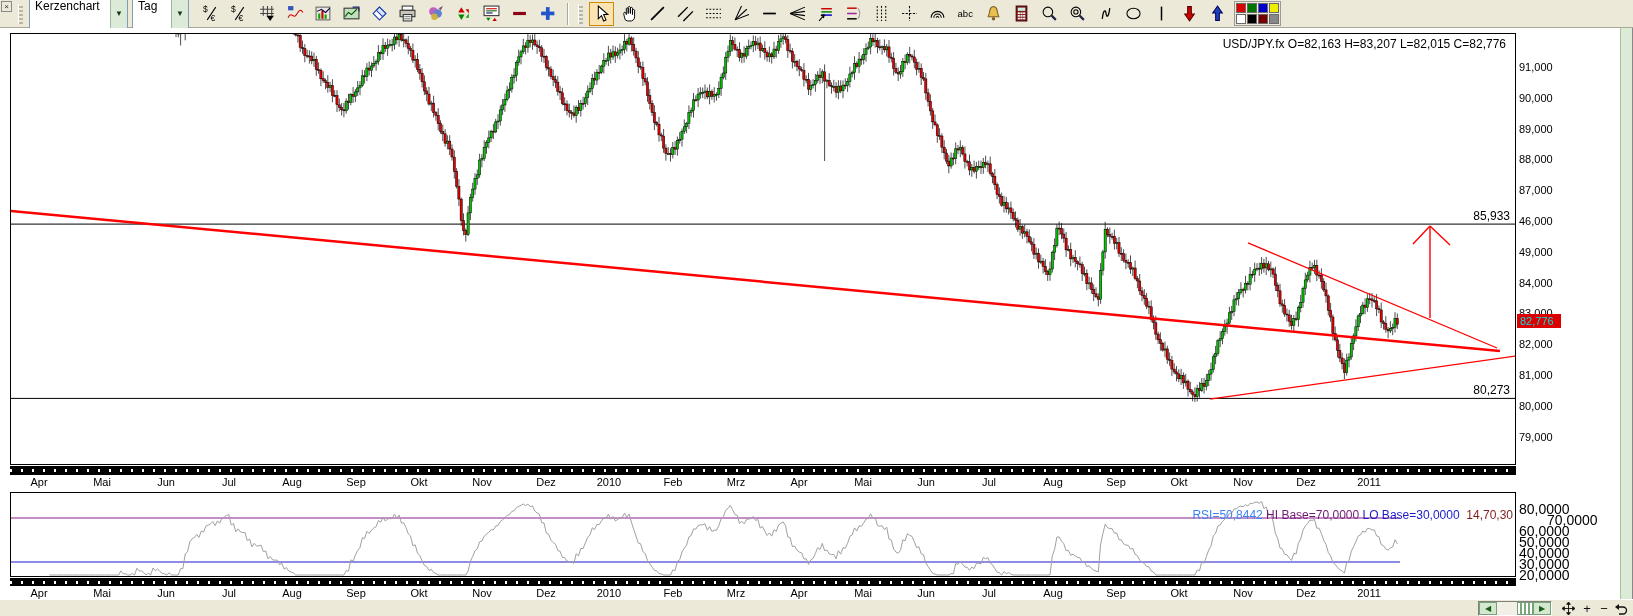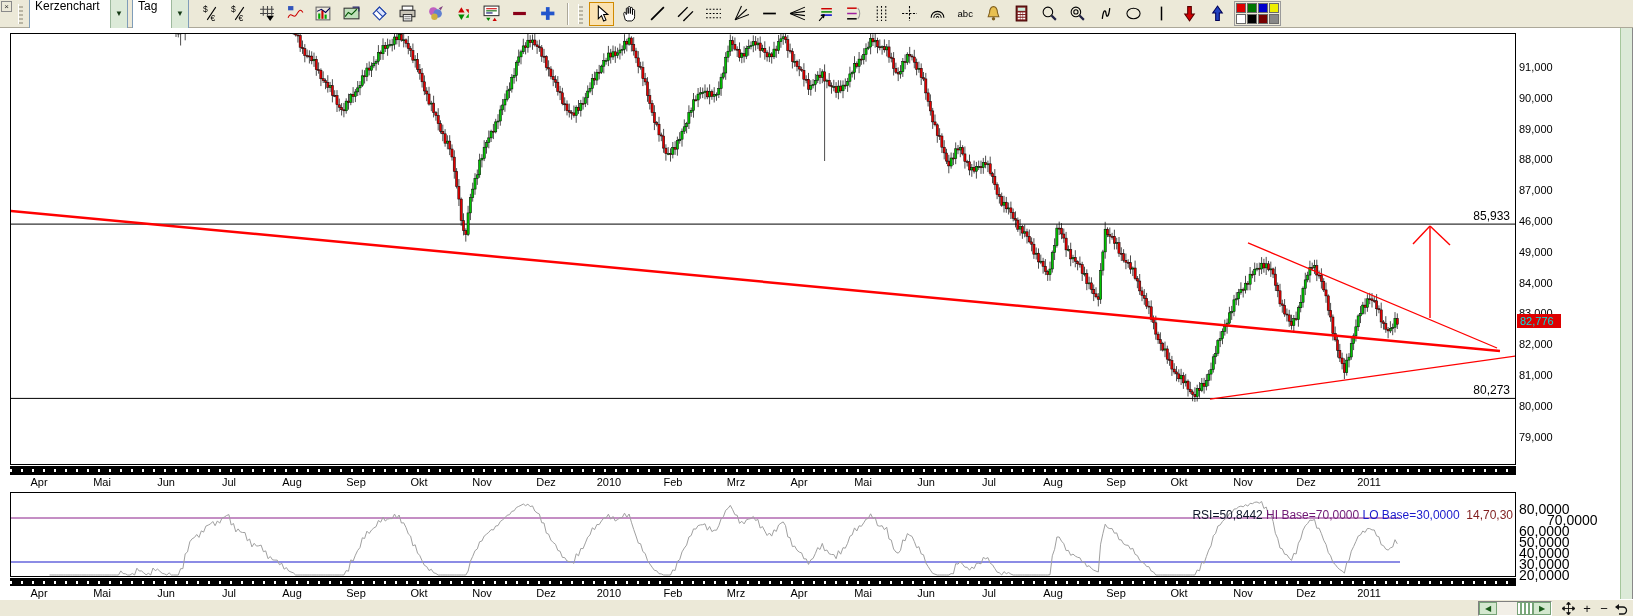--- a/index.html
+++ b/index.html
@@ -25,21 +25,21 @@
 .ohlc-info{position:absolute;top:9px;left:1094px;width:412px;text-align:right;font-size:12px;color:#000;white-space:pre}
 .lvl-label{position:absolute;width:130px;text-align:right;font-size:12px;color:#000}
 .axis-label{position:absolute;left:1519px;width:55px;font-size:11px;color:#000}
 .rsi-axis-label{position:absolute;left:1519px;width:55px;font-size:14px;color:#000}
 .price-tag{position:absolute;left:1517px;top:286px;width:44px;height:14px;background:#dd0000;color:#00e0e0;font-size:11px;line-height:14px;padding-left:3px}
 .tickstrip{position:absolute;left:10px;width:1506px;height:9px;background:#000}
 .tickstrip::after{content:"";display:block;margin-top:3px;height:3px;background:repeating-linear-gradient(90deg,#fff 0 2px,transparent 2px 11px)}
 .months-row{position:absolute;left:10px;width:1506px;height:13px}
 .months-row span{position:absolute;width:44px;text-align:center;font-size:11px;color:#000}
 .rsi-header{position:absolute;top:466px;left:900px;width:613px;text-align:right;font-size:12px;white-space:pre}
-.rsi-header .h-rsi{color:#0f172a}
+.rsi-header .h-rsi{color:#3b82f6}
 .rsi-header .h-hi{color:#701a75}
 .rsi-header .h-lo{color:#1a1acc}
 .rsi-header .h-params{color:#7f1d1d}
 
 #status-bar{position:absolute;left:0;top:599px;width:1633px;height:17px;background:#ece9d8;border-top:1px solid #fff}
 .status-field{position:absolute;left:2px;top:2px;width:1474px;height:13px;border:1px solid;border-color:#808080 #fff #fff #808080;font-size:12px;line-height:12px;padding-left:4px;white-space:pre;color:#000}
 .scroll-group{position:absolute;left:1478px;top:1px;height:15px;display:flex;border:1px solid;border-color:#808080 #fff #fff #808080;background:#f7f5f0}
 .sg-btn{width:18px;height:13px;background:#d4e8cf;border:1px solid #76a276;color:#1a5c1a;font-size:8px;display:flex;align-items:center;justify-content:center}
 .sg-track{width:20px;height:13px;background:#f2efe7}
 .sg-thumb{width:16px;height:13px;border:1px solid #76a276;background:repeating-linear-gradient(90deg,#fff 0 2px,#7aa87a 2px 4px)}
@@ -1559,20 +1559,21 @@
           <g stroke="#ff0000" stroke-width="1.4" fill="none">
             <line x1="1420" y1="285.1" x2="1420" y2="193.0"></line>
             <line x1="1420" y1="193.0" x2="1403" y2="211.0"></line>
             <line x1="1420" y1="193.0" x2="1440" y2="212.0"></line>
           </g>
         </g>
         <rect x="0.5" y="0.5" width="1505" height="431" fill="none" stroke="#000"></rect>
       </svg>
   </div>
 
+  <div class="ohlc-info">USD/JPY.fx O=82,163 H=83,207 L=82,015 C=82,776</div>
   <div class="lvl-label" style="left:1380px;top:181px">85,933</div>
   <div class="lvl-label" style="left:1380px;top:355px">80,273</div>
   <div id="price-axis">
       <div class="axis-label" style="top: 33px;">91,000</div>
       <div class="axis-label" style="top: 64px;">90,000</div>
       <div class="axis-label" style="top: 95px;">89,000</div>
       <div class="axis-label" style="top: 125px;">88,000</div>
       <div class="axis-label" style="top: 156px;">87,000</div>
       <div class="axis-label" style="top: 187px;">46,000</div>
       <div class="axis-label" style="top: 218px;">49,000</div>

